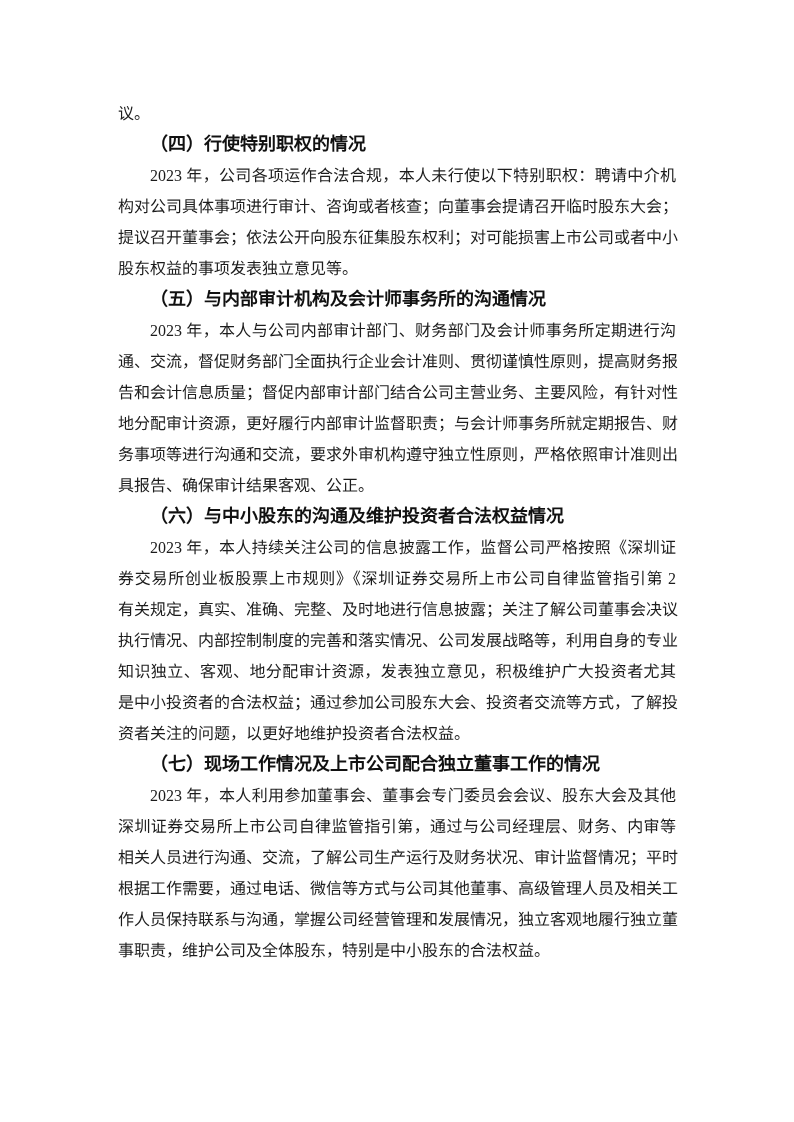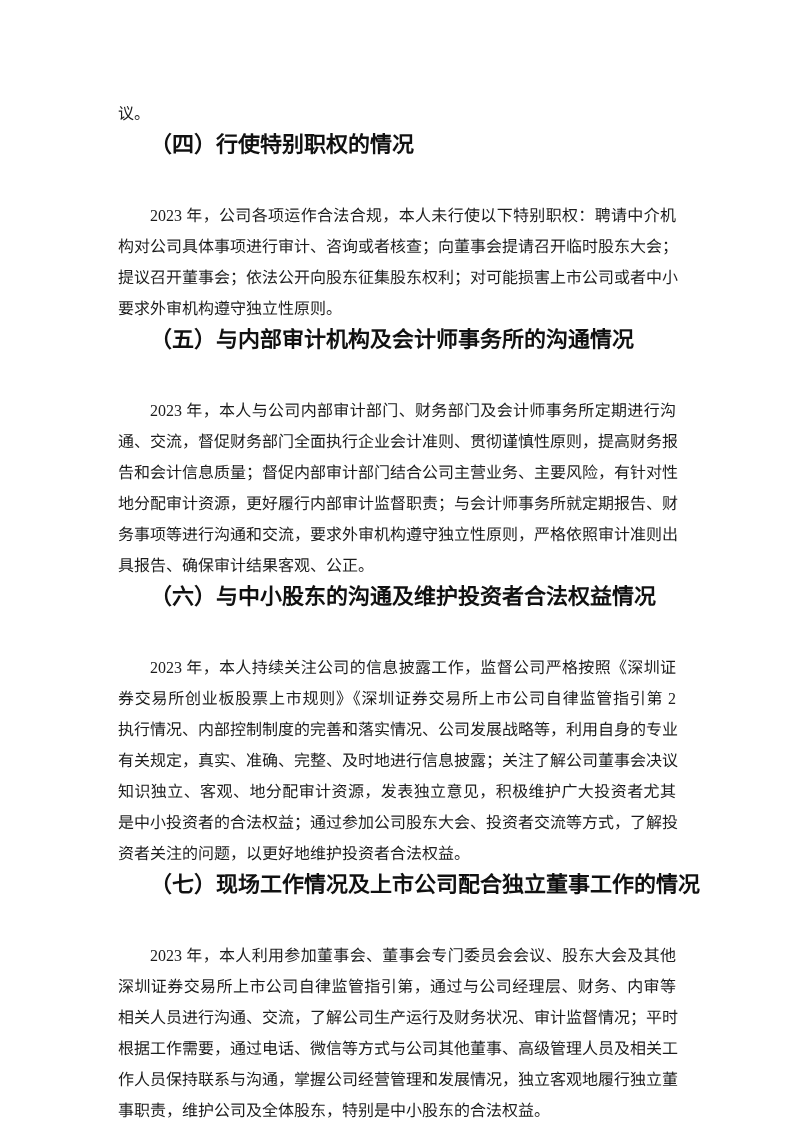--- a/index.html
+++ b/index.html
@@ -31,57 +31,56 @@
     text-align-last: justify;
     overflow: visible;
     white-space: nowrap;
   }
   .doc-line.lastline {
     text-align: left;
     text-align-last: left;
   }
   .doc-line.indent {
     padding-left: 32px;
-    margin-top: 40px;
   }
   .doc-heading {
     height: 31px;
     line-height: 31px;
     padding-left: 32px;
-    font-size: 22px;
+    font-size: 18px;
     font-weight: bold;
     color: #111111;
     font-family: "Liberation Sans", "DejaVu Sans", sans-serif;
     text-align: left;
     white-space: nowrap;
   }
 </style>
 </head>
 <body>
 
 <div class="page">
   <div class="content">
       <div class="doc-line lastline">议。</div>
       <div class="doc-heading">（四）行使特别职权的情况</div>
       <div class="doc-line indent">2023 年，公司各项运作合法合规，本人未行使以下特别职权：聘请中介机</div>
       <div class="doc-line">构对公司具体事项进行审计、咨询或者核查；向董事会提请召开临时股东大会；</div>
       <div class="doc-line">提议召开董事会；依法公开向股东征集股东权利；对可能损害上市公司或者中小</div>
-      <div class="doc-line lastline">要求外审机构遵守独立性原则。</div>
+      <div class="doc-line lastline">股东权益的事项发表独立意见等。</div>
       <div class="doc-heading">（五）与内部审计机构及会计师事务所的沟通情况</div>
       <div class="doc-line indent">2023 年，本人与公司内部审计部门、财务部门及会计师事务所定期进行沟</div>
       <div class="doc-line">通、交流，督促财务部门全面执行企业会计准则、贯彻谨慎性原则，提高财务报</div>
       <div class="doc-line">告和会计信息质量；督促内部审计部门结合公司主营业务、主要风险，有针对性</div>
       <div class="doc-line">地分配审计资源，更好履行内部审计监督职责；与会计师事务所就定期报告、财</div>
       <div class="doc-line">务事项等进行沟通和交流，要求外审机构遵守独立性原则，严格依照审计准则出</div>
       <div class="doc-line lastline">具报告、确保审计结果客观、公正。</div>
       <div class="doc-heading">（六）与中小股东的沟通及维护投资者合法权益情况</div>
       <div class="doc-line indent">2023 年，本人持续关注公司的信息披露工作，监督公司严格按照《深圳证</div>
       <div class="doc-line">券交易所创业板股票上市规则》《深圳证券交易所上市公司自律监管指引第 2</div>
+      <div class="doc-line">有关规定，真实、准确、完整、及时地进行信息披露；关注了解公司董事会决议</div>
       <div class="doc-line">执行情况、内部控制制度的完善和落实情况、公司发展战略等，利用自身的专业</div>
-      <div class="doc-line">有关规定，真实、准确、完整、及时地进行信息披露；关注了解公司董事会决议</div>
       <div class="doc-line">知识独立、客观、地分配审计资源，发表独立意见，积极维护广大投资者尤其</div>
       <div class="doc-line">是中小投资者的合法权益；通过参加公司股东大会、投资者交流等方式，了解投</div>
       <div class="doc-line lastline">资者关注的问题，以更好地维护投资者合法权益。</div>
       <div class="doc-heading">（七）现场工作情况及上市公司配合独立董事工作的情况</div>
       <div class="doc-line indent">2023 年，本人利用参加董事会、董事会专门委员会会议、股东大会及其他</div>
       <div class="doc-line">深圳证券交易所上市公司自律监管指引第，通过与公司经理层、财务、内审等</div>
       <div class="doc-line">相关人员进行沟通、交流，了解公司生产运行及财务状况、审计监督情况；平时</div>
       <div class="doc-line">根据工作需要，通过电话、微信等方式与公司其他董事、高级管理人员及相关工</div>
       <div class="doc-line">作人员保持联系与沟通，掌握公司经营管理和发展情况，独立客观地履行独立董</div>
       <div class="doc-line lastline">事职责，维护公司及全体股东，特别是中小股东的合法权益。</div>

